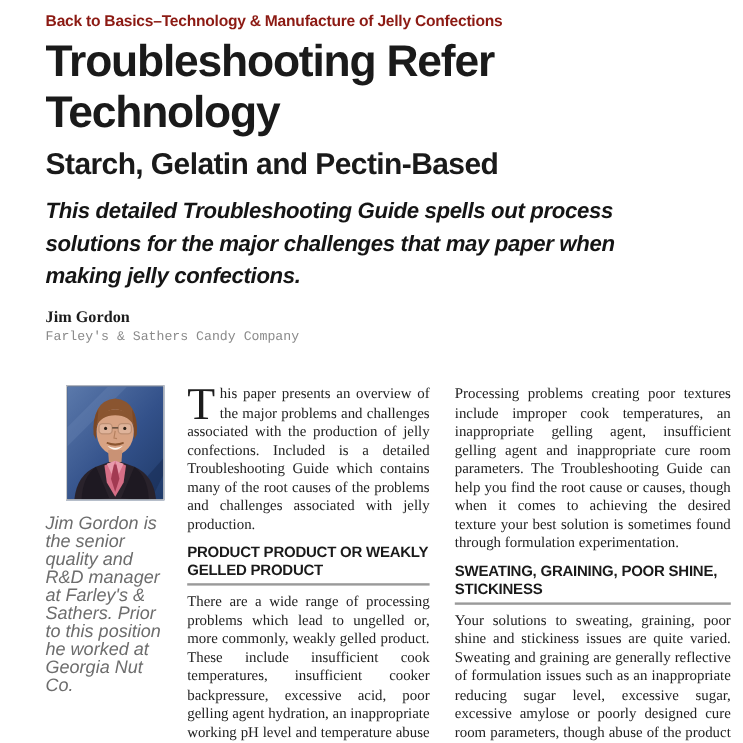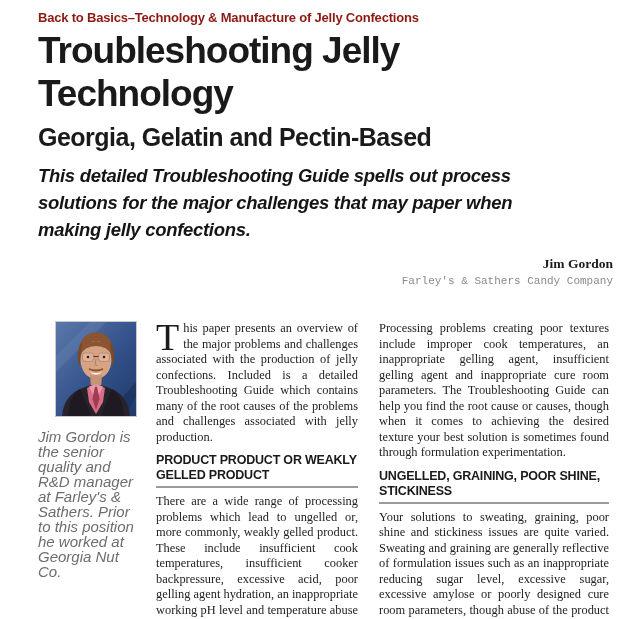--- a/index.html
+++ b/index.html
@@ -25,21 +25,21 @@
     margin: 9px 0 0 0;
     font-size: 25px; line-height: 27px; font-weight: bold;
     color: #1a1a1a; letter-spacing: -0.5px;
   }
   .deck {
     margin: 11px 0 0 0; width: 505px;
     font-size: 18.5px; line-height: 27px;
     font-weight: bold; font-style: italic; color: #151515;
     letter-spacing: -0.3px;
   }
-  .byline { margin-top: 13px; text-align: right; }
+  .byline { margin-top: 13px; }
   .author {
     font-family: "Liberation Serif", serif;
     font-size: 13.5px; font-weight: bold; color: #1c1c1c;
   }
   .affiliation {
     margin-top: 3px; font-size: 11px; color: #8a8a8a; font-family: Liberation Mono, monospace;
   }
 
   .content {
     margin-top: 34px;
@@ -83,23 +83,23 @@
     margin: 0 0 6px 0;
   }
 </style>
 </head>
 <body>
 
 <div class="page">
 
   <div class="kicker">Back to Basics–Technology &amp; Manufacture of Jelly Confections</div>
 
-  <h1 class="title"><span>Troubleshooting Jelly</span><br><span>Technology</span></h1>
+  <h1 class="title"><span>Troubleshooting Refer</span><br><span>Technology</span></h1>
 
-  <h2 class="subtitle">Georgia, Gelatin and Pectin-Based</h2>
+  <h2 class="subtitle">Starch, Gelatin and Pectin-Based</h2>
 
   <p class="deck">This detailed Troubleshooting Guide spells out process solutions for the major challenges that may paper when making jelly confections.</p>
 
   <div class="byline">
     <div class="author">Jim Gordon</div>
     <div class="affiliation">Farley's &amp; Sathers Candy Company</div>
   </div>
 
   <div class="content">
 
@@ -153,19 +153,19 @@
 
     <div class="col col1">
       <p class="body-para"><span class="dropcap">T</span><span>his paper presents an overview of the major problems and challenges associated with the production of jelly confections. Included is a detailed Troubleshooting Guide which contains many of the root causes of the problems and challenges associated with jelly production.</span></p>
       <h3 class="section-heading">PRODUCT PRODUCT OR WEAKLY GELLED PRODUCT</h3>
       <div class="heading-rule"></div>
       <p class="body-para">There are a wide range of processing problems which lead to ungelled or, more commonly, weakly gelled product. These include insufficient cook temperatures, insufficient cooker backpressure, excessive acid, poor gelling agent hydration, an inappropriate working pH level and temperature abuse of the product slurry. Formulation issues can also be root causes and usually revolve around the use of insufficient gelling agent. Refer to the Troubleshooting Guide for additional details.</p>
     </div>
 
     <div class="col col2">
       <p class="body-para">Processing problems creating poor textures include improper cook temperatures, an inappropriate gelling agent, insufficient gelling agent and inappropriate cure room parameters. The Troubleshooting Guide can help you find the root cause or causes, though when it comes to achieving the desired texture your best solution is sometimes found through formulation experimentation.</p>
-      <h3 class="section-heading">UNGELLED, GRAINING, POOR SHINE, STICKINESS</h3>
+      <h3 class="section-heading">SWEATING, GRAINING, POOR SHINE, STICKINESS</h3>
       <div class="heading-rule"></div>
       <p class="body-para">Your solutions to sweating, graining, poor shine and stickiness issues are quite varied. Sweating and graining are generally reflective of formulation issues such as an inappropriate reducing sugar level, excessive sugar, excessive amylose or poorly designed cure room parameters, though abuse of the product during transport and storage is also often the culprit. In addition, you may find that your stated shelf</p>
     </div>
 
   </div>
 </div>
 
 </body></html>

